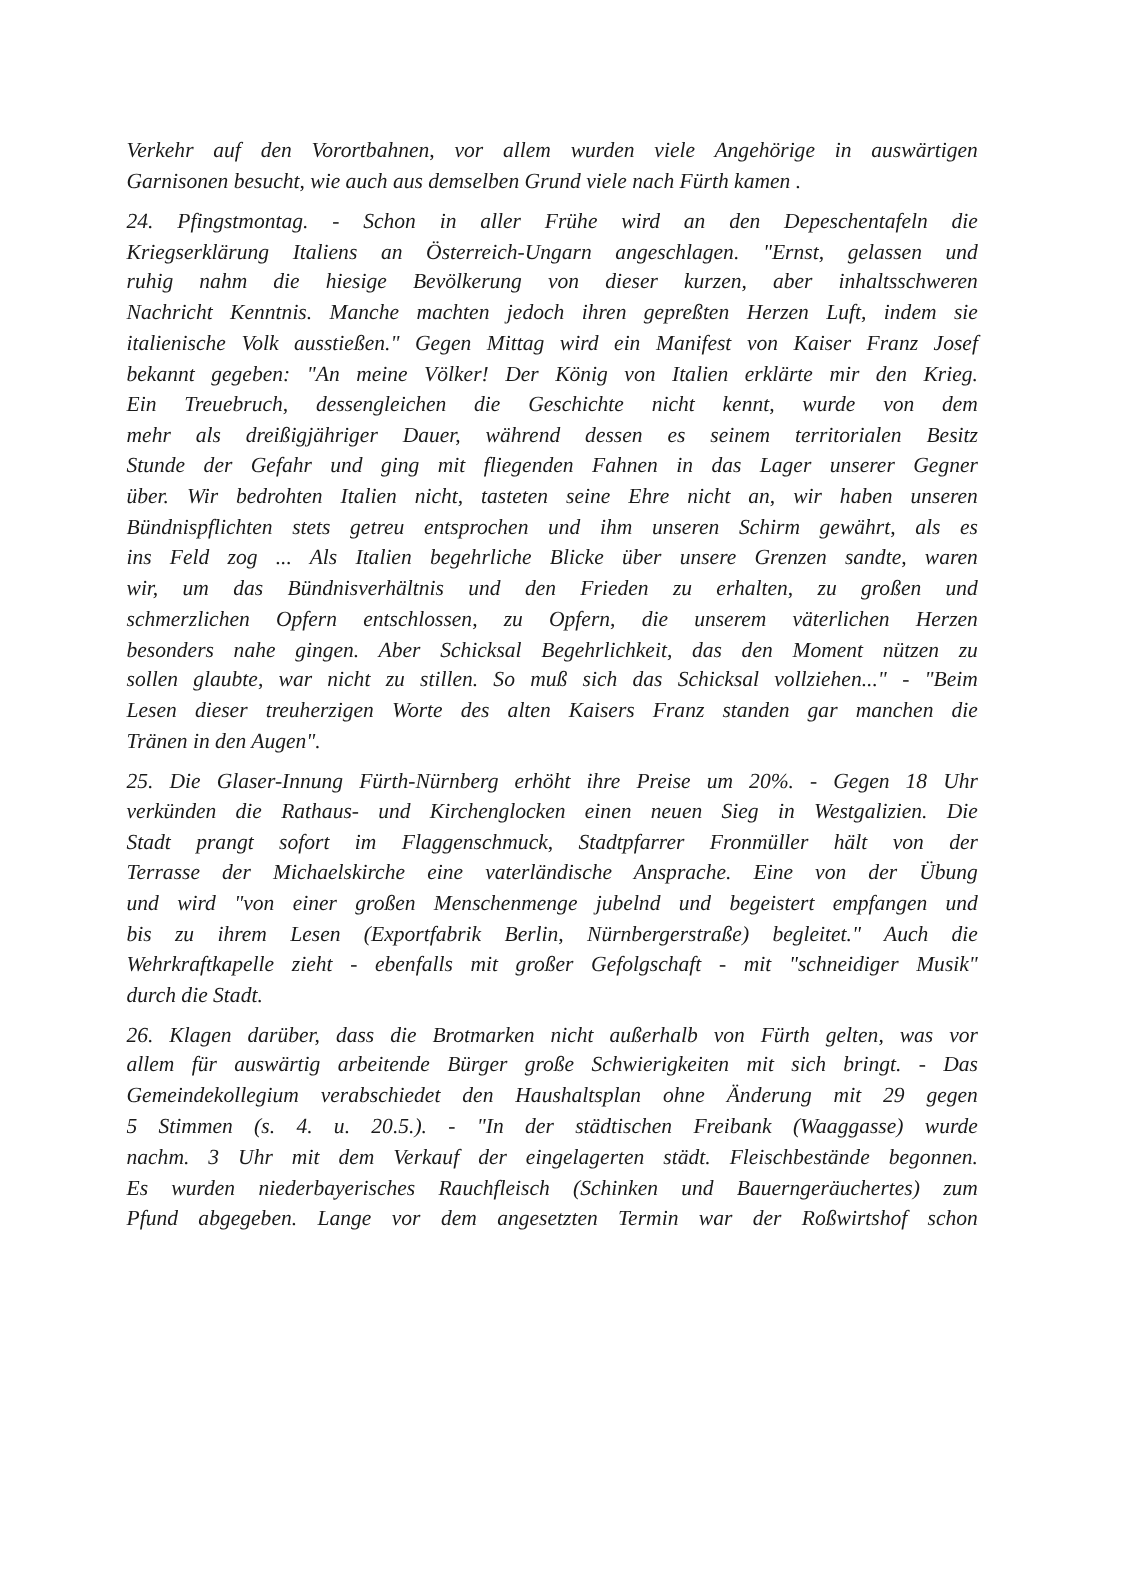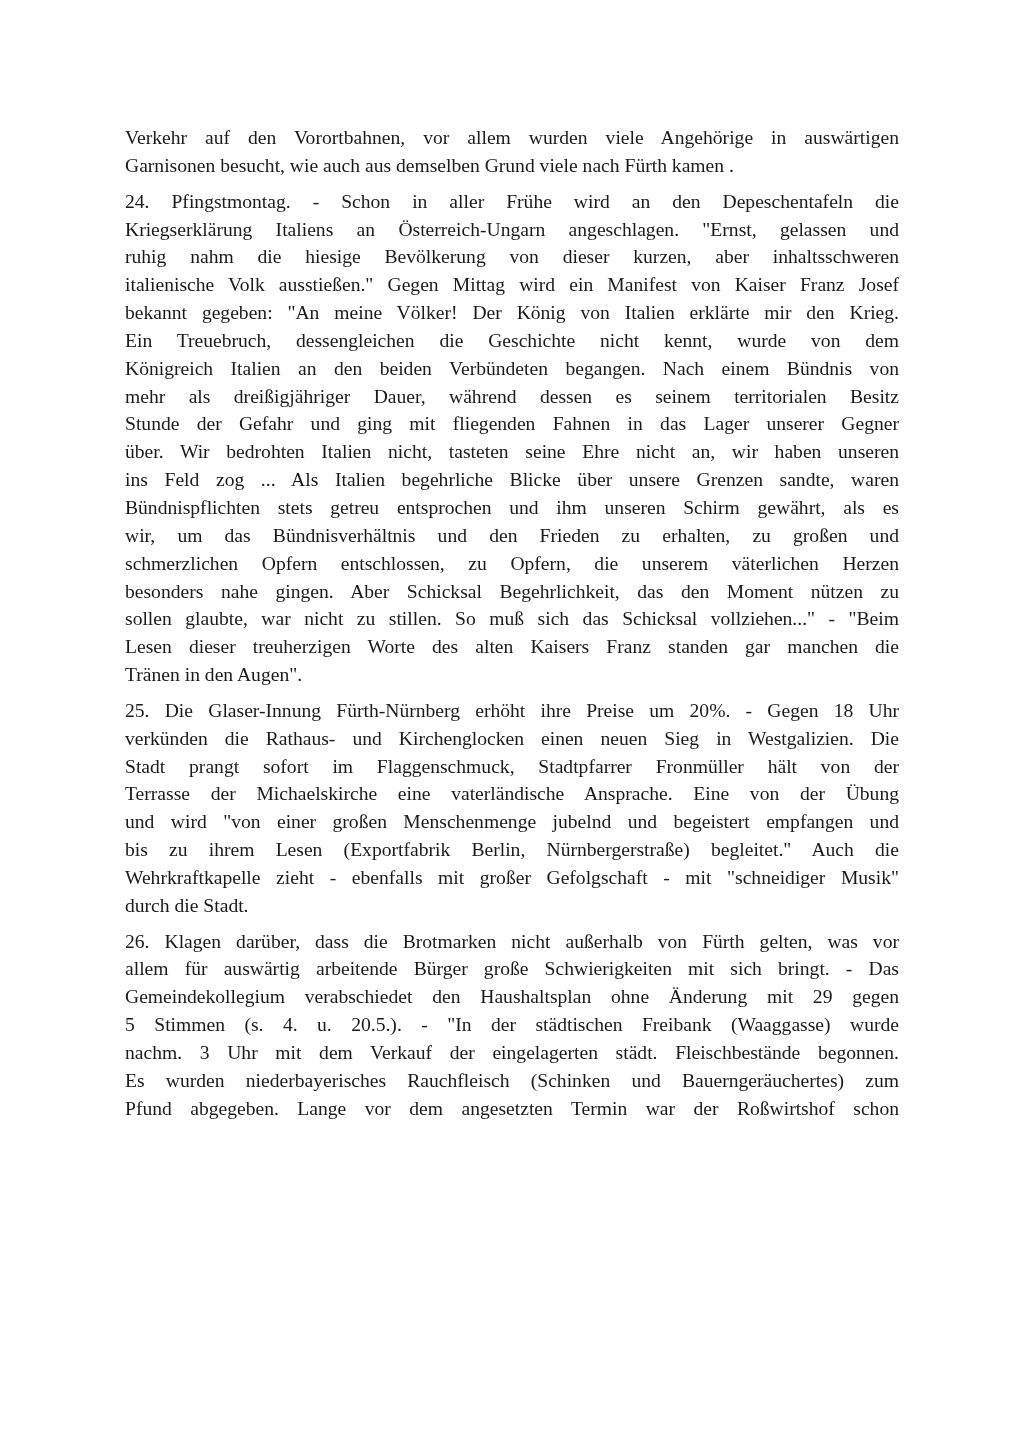--- a/index.html
+++ b/index.html
@@ -1,49 +1,49 @@
 <!DOCTYPE html>
 <html><head>
 <meta charset="utf-8">
 <style>
   html, body { margin: 0; padding: 0; background: #ffffff; }
   body { width: 1024px; height: 1448px; position: relative; overflow: hidden; }
   .page {
-    position: absolute; left: 125px; top: 124px; width: 774px;
+    position: absolute; left: 115px; top: 124px; width: 774px;
     font-family: "Liberation Serif", "DejaVu Serif", serif;
-    font-size: 19.6px; color: #1a1a1a;
+    font-size: 19.6px; color: #1a1a1a; font-style: italic;
   }
   .para { margin: 0 0 8px 0; }
   .line {
     display: block; height: 27.85px; line-height: 27.85px;
     text-align: justify; text-align-last: justify; white-space: nowrap;
   }
   .line.last { text-align-last: left; }
 </style>
 </head>
 <body>
 
 <div class="page" id="page">
     <div class="para">
       <span class="line">Verkehr auf den Vorortbahnen, vor allem wurden viele Angehörige in auswärtigen</span>
       <span class="line last">Garnisonen besucht, wie auch aus demselben Grund viele nach Fürth kamen .</span>
     </div>
     <div class="para">
       <span class="line">24. Pfingstmontag. - Schon in aller Frühe wird an den Depeschentafeln die</span>
       <span class="line">Kriegserklärung Italiens an Österreich-Ungarn angeschlagen. "Ernst, gelassen und</span>
       <span class="line">ruhig nahm die hiesige Bevölkerung von dieser kurzen, aber inhaltsschweren</span>
+      <span class="line">Nachricht Kenntnis. Manche machten jedoch ihren gepreßten Herzen Luft, indem sie</span>
       <span class="line">italienische Volk ausstießen." Gegen Mittag wird ein Manifest von Kaiser Franz Josef</span>
       <span class="line">bekannt gegeben: "An meine Völker! Der König von Italien erklärte mir den Krieg.</span>
       <span class="line">Ein Treuebruch, dessengleichen die Geschichte nicht kennt, wurde von dem</span>
-      <span class="line">Königreich Italien an den beiden Verbündeten begangen. Nach einem Bündnis von</span>
       <span class="line">mehr als dreißigjähriger Dauer, während dessen es seinem territorialen Besitz</span>
       <span class="line">Stunde der Gefahr und ging mit fliegenden Fahnen in das Lager unserer Gegner</span>
       <span class="line">über. Wir bedrohten Italien nicht, tasteten seine Ehre nicht an, wir haben unseren</span>
+      <span class="line">Bündnispflichten stets getreu entsprochen  und ihm unseren Schirm gewährt, als es</span>
       <span class="line">ins Feld zog ...  Als Italien begehrliche Blicke über unsere Grenzen sandte, waren</span>
-      <span class="line">Bündnispflichten stets getreu entsprochen  und ihm unseren Schirm gewährt, als es</span>
       <span class="line">wir, um das Bündnisverhältnis und den Frieden zu erhalten, zu großen und</span>
       <span class="line">schmerzlichen Opfern entschlossen, zu Opfern, die unserem väterlichen Herzen</span>
       <span class="line">besonders nahe gingen. Aber Schicksal Begehrlichkeit, das den Moment nützen zu</span>
       <span class="line">sollen glaubte, war nicht zu stillen. So muß sich das Schicksal vollziehen..." - "Beim</span>
       <span class="line">Lesen dieser treuherzigen Worte des alten Kaisers Franz standen gar manchen die</span>
       <span class="line last">Tränen in den Augen".</span>
     </div>
     <div class="para">
       <span class="line">25. Die Glaser-Innung Fürth-Nürnberg erhöht ihre Preise um 20%. - Gegen 18 Uhr</span>
       <span class="line">verkünden die Rathaus- und Kirchenglocken einen neuen Sieg in Westgalizien. Die</span>

